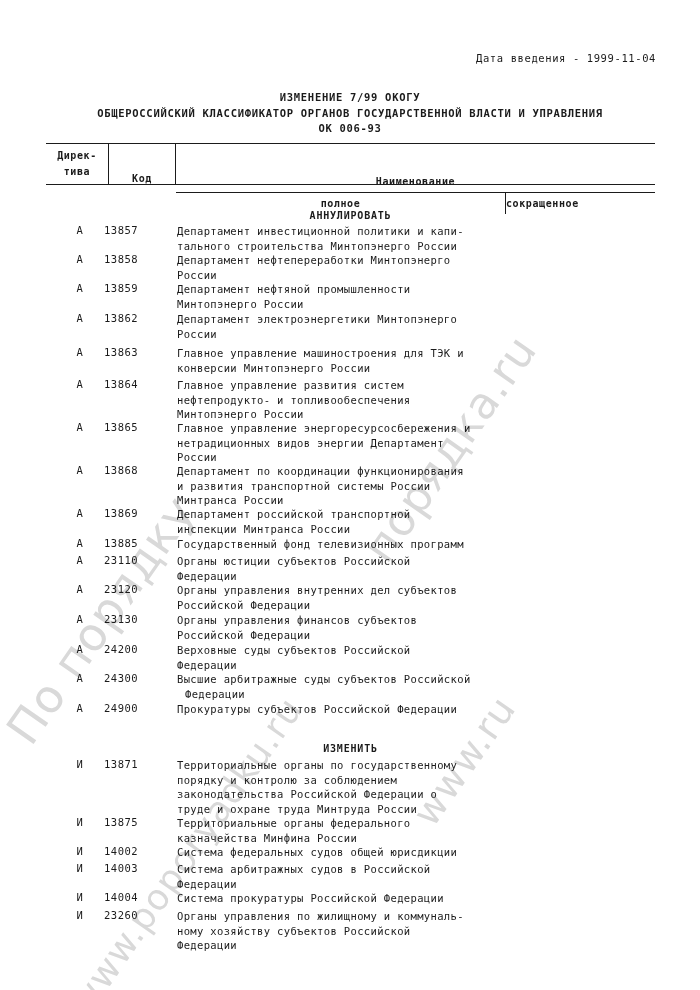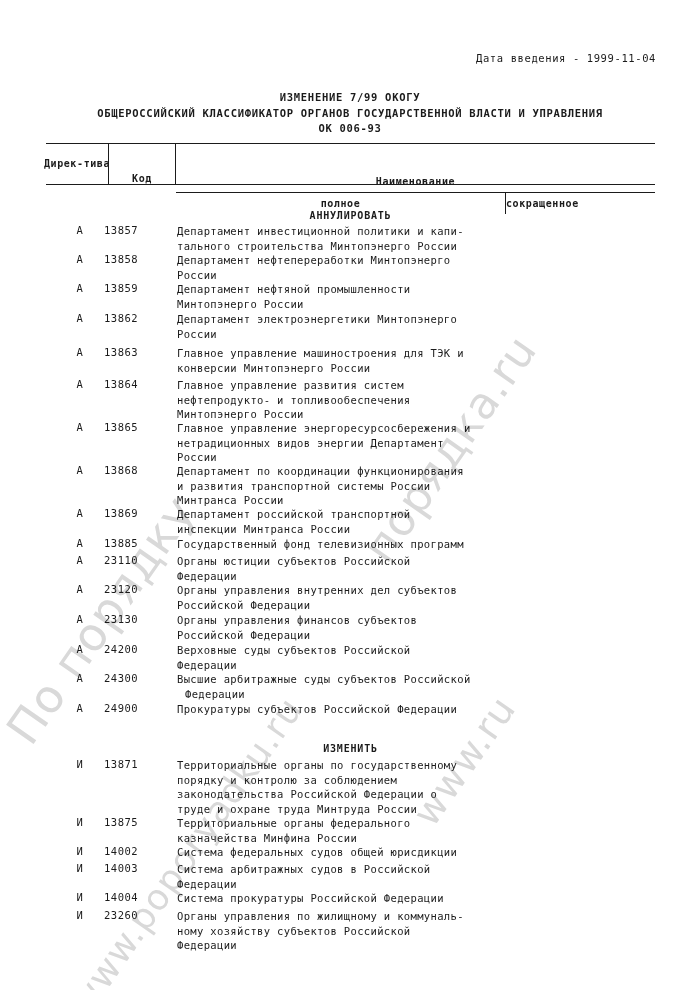--- a/index.html
+++ b/index.html
@@ -95,21 +95,21 @@
   .hcell-text {
     font-size: 10px;
     font-weight: bold;
     letter-spacing: 0.6px;
     text-align: center;
     white-space: nowrap;
   }
   #th-directive {
     left: 0; width: 63px;
     border-right: 1.4px solid #1b1b1b;
-    display: flex; 
+    display: flex; flex-direction: column;
     align-items: center; justify-content: center;
     line-height: 16px;
   }
   #th-code {
     left: 63px; width: 67px;
     border-right: 1.4px solid #1b1b1b;
     display: flex; align-items: flex-end; justify-content: center;
     padding-top: 6px;
   }
   #th-name {

